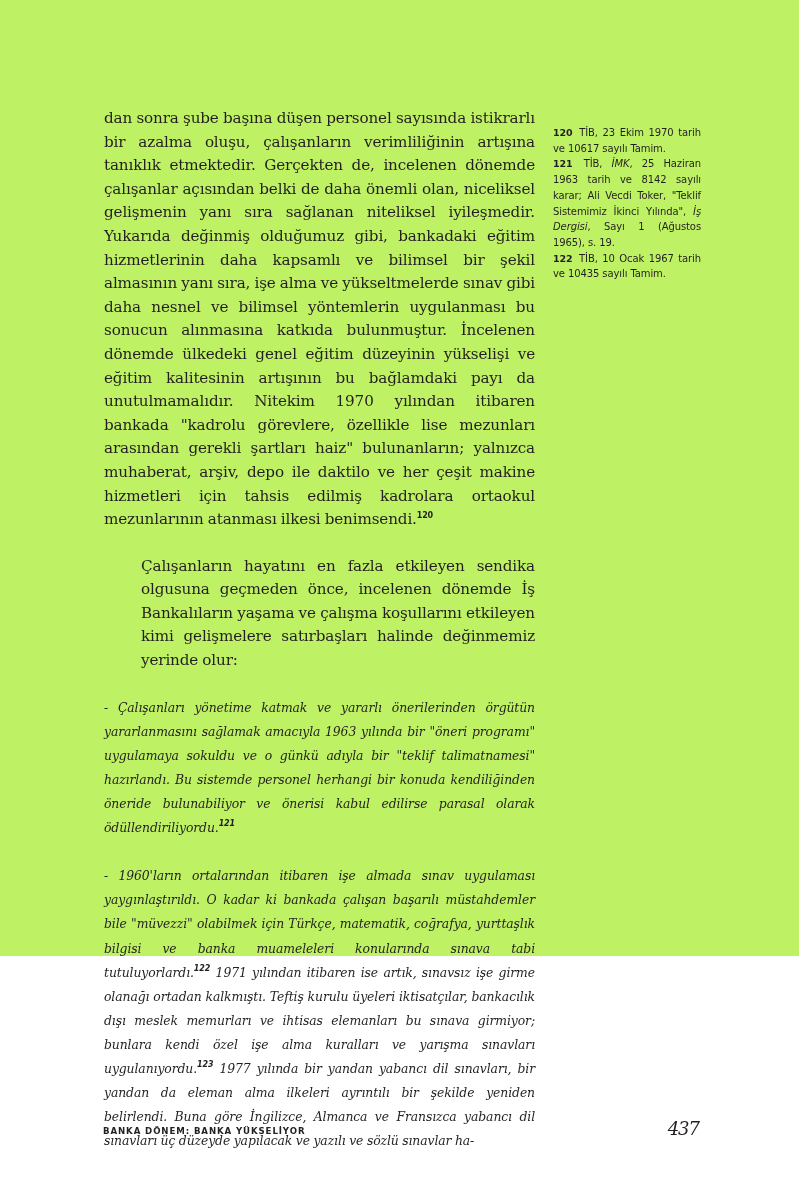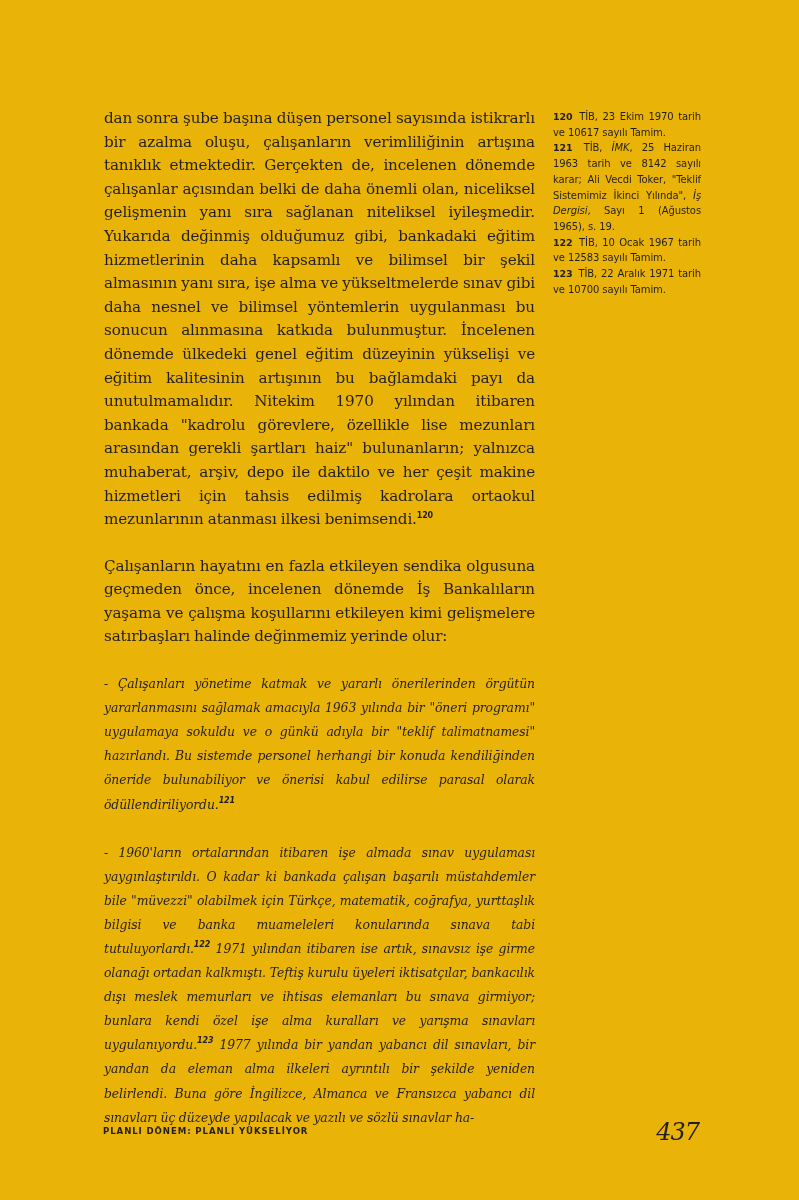--- a/index.html
+++ b/index.html
@@ -1,50 +1,49 @@
 <!DOCTYPE html>
 <html><head>
 <meta charset="utf-8">
 <style>
   html, body { margin: 0; padding: 0; background: #ffffff; }
   body { width: 799px; height: 1200px; position: relative; overflow: hidden; color: #231f20; }
-  .page { position: absolute; left: 0; top: 0; width: 799px; height: 1200px; background: #eab308; }
+  .page { position: absolute; left: 0; top: 0; width: 799px; height: 956px; background: #bef264; }
   .main { position: absolute; left: 104px; top: 107px; width: 431px; font-family: "DejaVu Serif", "Liberation Serif", serif; }
   .para { margin: 0; text-align: justify; text-align-last: left; }
   .p1 { font-size: 15.2px; line-height: 23.6px; letter-spacing: -0.15px; word-spacing: -0.5px; }
-  .p2 { font-size: 15.2px; line-height: 23.6px; letter-spacing: -0.15px; word-spacing: -0.5px; margin-top: 23px; }
+  .p2 { font-size: 15.2px; line-height: 23.6px; letter-spacing: -0.15px; word-spacing: -0.5px; margin-top: 23px; margin-left: 37px; }
   .bullet { font-size: 12.4px; line-height: 24.1px; letter-spacing: -0.1px; word-spacing: -0.3px; font-style: italic; }
   .b1 { margin-top: 23px; }
   .b2 { margin-top: 24px; }
   sup.fn { font-family: "DejaVu Sans", "Liberation Sans", sans-serif; font-weight: bold; font-size: 8px; line-height: 0; vertical-align: 6px; }
-  .side { position: absolute; left: 553px; top: 109px; width: 148px; font-family: "DejaVu Sans", "Liberation Sans", sans-serif; font-size: 10px; line-height: 15.7px; color: #231f20; text-align: justify; text-align-last: left; letter-spacing: -0.1px; }
+  .side { position: absolute; left: 553px; top: 125px; width: 148px; font-family: "DejaVu Sans", "Liberation Sans", sans-serif; font-size: 10px; line-height: 15.7px; color: #231f20; text-align: justify; text-align-last: left; letter-spacing: -0.1px; }
   .side .note { margin: 0; }
   .side .num { font-weight: bold; font-size: 9.5px; margin-right: 2px; }
   .side em { font-style: italic; }
   .running { position: absolute; left: 103px; top: 1126px; font-family: "DejaVu Sans", "Liberation Sans", sans-serif; font-weight: bold; font-size: 8.6px; letter-spacing: 0.9px; color: #231f20; }
-  .pageno { position: absolute; right: 100px; top: 1118px; font-family: "DejaVu Serif", "Liberation Serif", serif; font-style: italic; font-size: 24px; color: #231f20; letter-spacing: -1px; }
+  .pageno { position: absolute; right: 100px; top: 1118px; font-family: "DejaVu Serif", "Liberation Serif", serif; font-style: italic; font-size: 18px; color: #231f20; letter-spacing: -1px; }
 </style>
 </head>
 <body>
 
 <div class="page">
 
   <div class="main">
     <p class="para p1"><span>dan sonra şube başına düşen personel sayısında istikrarlı bir azalma oluşu, çalışanların verimliliğinin artışına tanıklık etmektedir. Gerçekten de, incelenen dönemde çalışanlar açısından belki de daha önemli olan, niceliksel gelişmenin yanı sıra sağlanan niteliksel iyileşmedir. Yukarıda değinmiş olduğumuz gibi, bankadaki eğitim hizmetlerinin daha kapsamlı ve bilimsel bir şekil almasının yanı sıra, işe alma ve yükseltmelerde sınav gibi daha nesnel ve bilimsel yöntemlerin uygulanması bu sonucun alınmasına katkıda bulunmuştur. İncelenen dönemde ülkedeki genel eğitim düzeyinin yükselişi ve  eğitim kalitesinin artışının bu bağlamdaki payı da unutulmamalıdır. Nitekim 1970 yılından itibaren bankada "kadrolu görevlere, özellikle lise mezunları arasından gerekli şartları haiz"  bulunanların; yalnızca muhaberat, arşiv, depo ile daktilo ve her çeşit makine hizmetleri için tahsis edilmiş kadrolara ortaokul mezunlarının atanması ilkesi benimsendi.</span><sup class="fn">120</sup></p>
 
     <p class="para p2"><span>Çalışanların hayatını en fazla etkileyen sendika olgusuna geçmeden önce, incelenen dönemde İş Bankalıların yaşama ve çalışma koşullarını etkileyen kimi gelişmelere satırbaşları halinde değinmemiz yerinde olur:</span></p>
 
     <p class="para bullet b1"><span>- Çalışanları yönetime katmak ve yararlı önerilerinden örgütün yararlanmasını sağlamak amacıyla 1963 yılında bir "öneri programı" uygulamaya sokuldu ve o günkü adıyla bir "teklif talimatnamesi" hazırlandı. Bu sistemde personel herhangi bir konuda kendiliğinden öneride bulunabiliyor ve önerisi kabul edilirse parasal olarak ödüllendiriliyordu.</span><sup class="fn">121</sup></p>
 
     <p class="para bullet b2"><span>- 1960'ların ortalarından itibaren işe almada sınav uygulaması yaygınlaştırıldı. O kadar ki bankada çalışan başarılı müstahdemler bile "müvezzi" olabilmek için Türkçe, matematik, coğrafya, yurttaşlık bilgisi ve banka muameleleri  konularında sınava tabi tutuluyorlardı.</span><sup class="fn">122</sup><span> 1971 yılından itibaren ise artık, sınavsız işe girme olanağı ortadan kalkmıştı. Teftiş kurulu üyeleri iktisatçılar, bankacılık dışı meslek memurları ve ihtisas elemanları bu sınava girmiyor; bunlara kendi özel işe alma kuralları ve yarışma sınavları uygulanıyordu.</span><sup class="fn">123</sup><span> 1977 yılında bir yandan yabancı dil sınavları, bir yandan da eleman alma ilkeleri ayrıntılı bir şekilde yeniden belirlendi. Buna göre İngilizce, Almanca ve Fransızca yabancı dil sınavları üç düzeyde yapılacak ve yazılı ve sözlü sınavlar ha-</span></p>
   </div>
 
   <div class="side">
     <p class="note"><span class="num">120</span> <span>TİB, 23 Ekim 1970 tarih ve 10617 sayılı Tamim.</span></p>
     <p class="note"><span class="num">121</span> <span>TİB, </span><em>İMK</em><span>, 25 Haziran 1963 tarih ve 8142 sayılı karar; Ali Vecdi Toker, "Teklif Sistemimiz İkinci Yılında", </span><em>İş Dergisi</em><span>, Sayı 1 (Ağustos 1965), s. 19.</span></p>
-    <p class="note"><span class="num">122</span> <span>TİB, 10 Ocak 1967 tarih ve 12583 sayılı Tamim.</span></p>
-    <p class="note"><span class="num">123</span> <span>TİB, 22 Aralık 1971 tarih ve 10700 sayılı Tamim.</span></p>
+    <p class="note"><span class="num">122</span> <span>TİB, 10 Ocak 1967 tarih ve 10435 sayılı Tamim.</span></p>
   </div>
 
-  <div class="running">PLANLI DÖNEM: PLANLI YÜKSELİYOR</div>
+  <div class="running">BANKA DÖNEM: BANKA YÜKSELİYOR</div>
   <div class="pageno">437</div>
 
 </div>
 
 </body></html>

